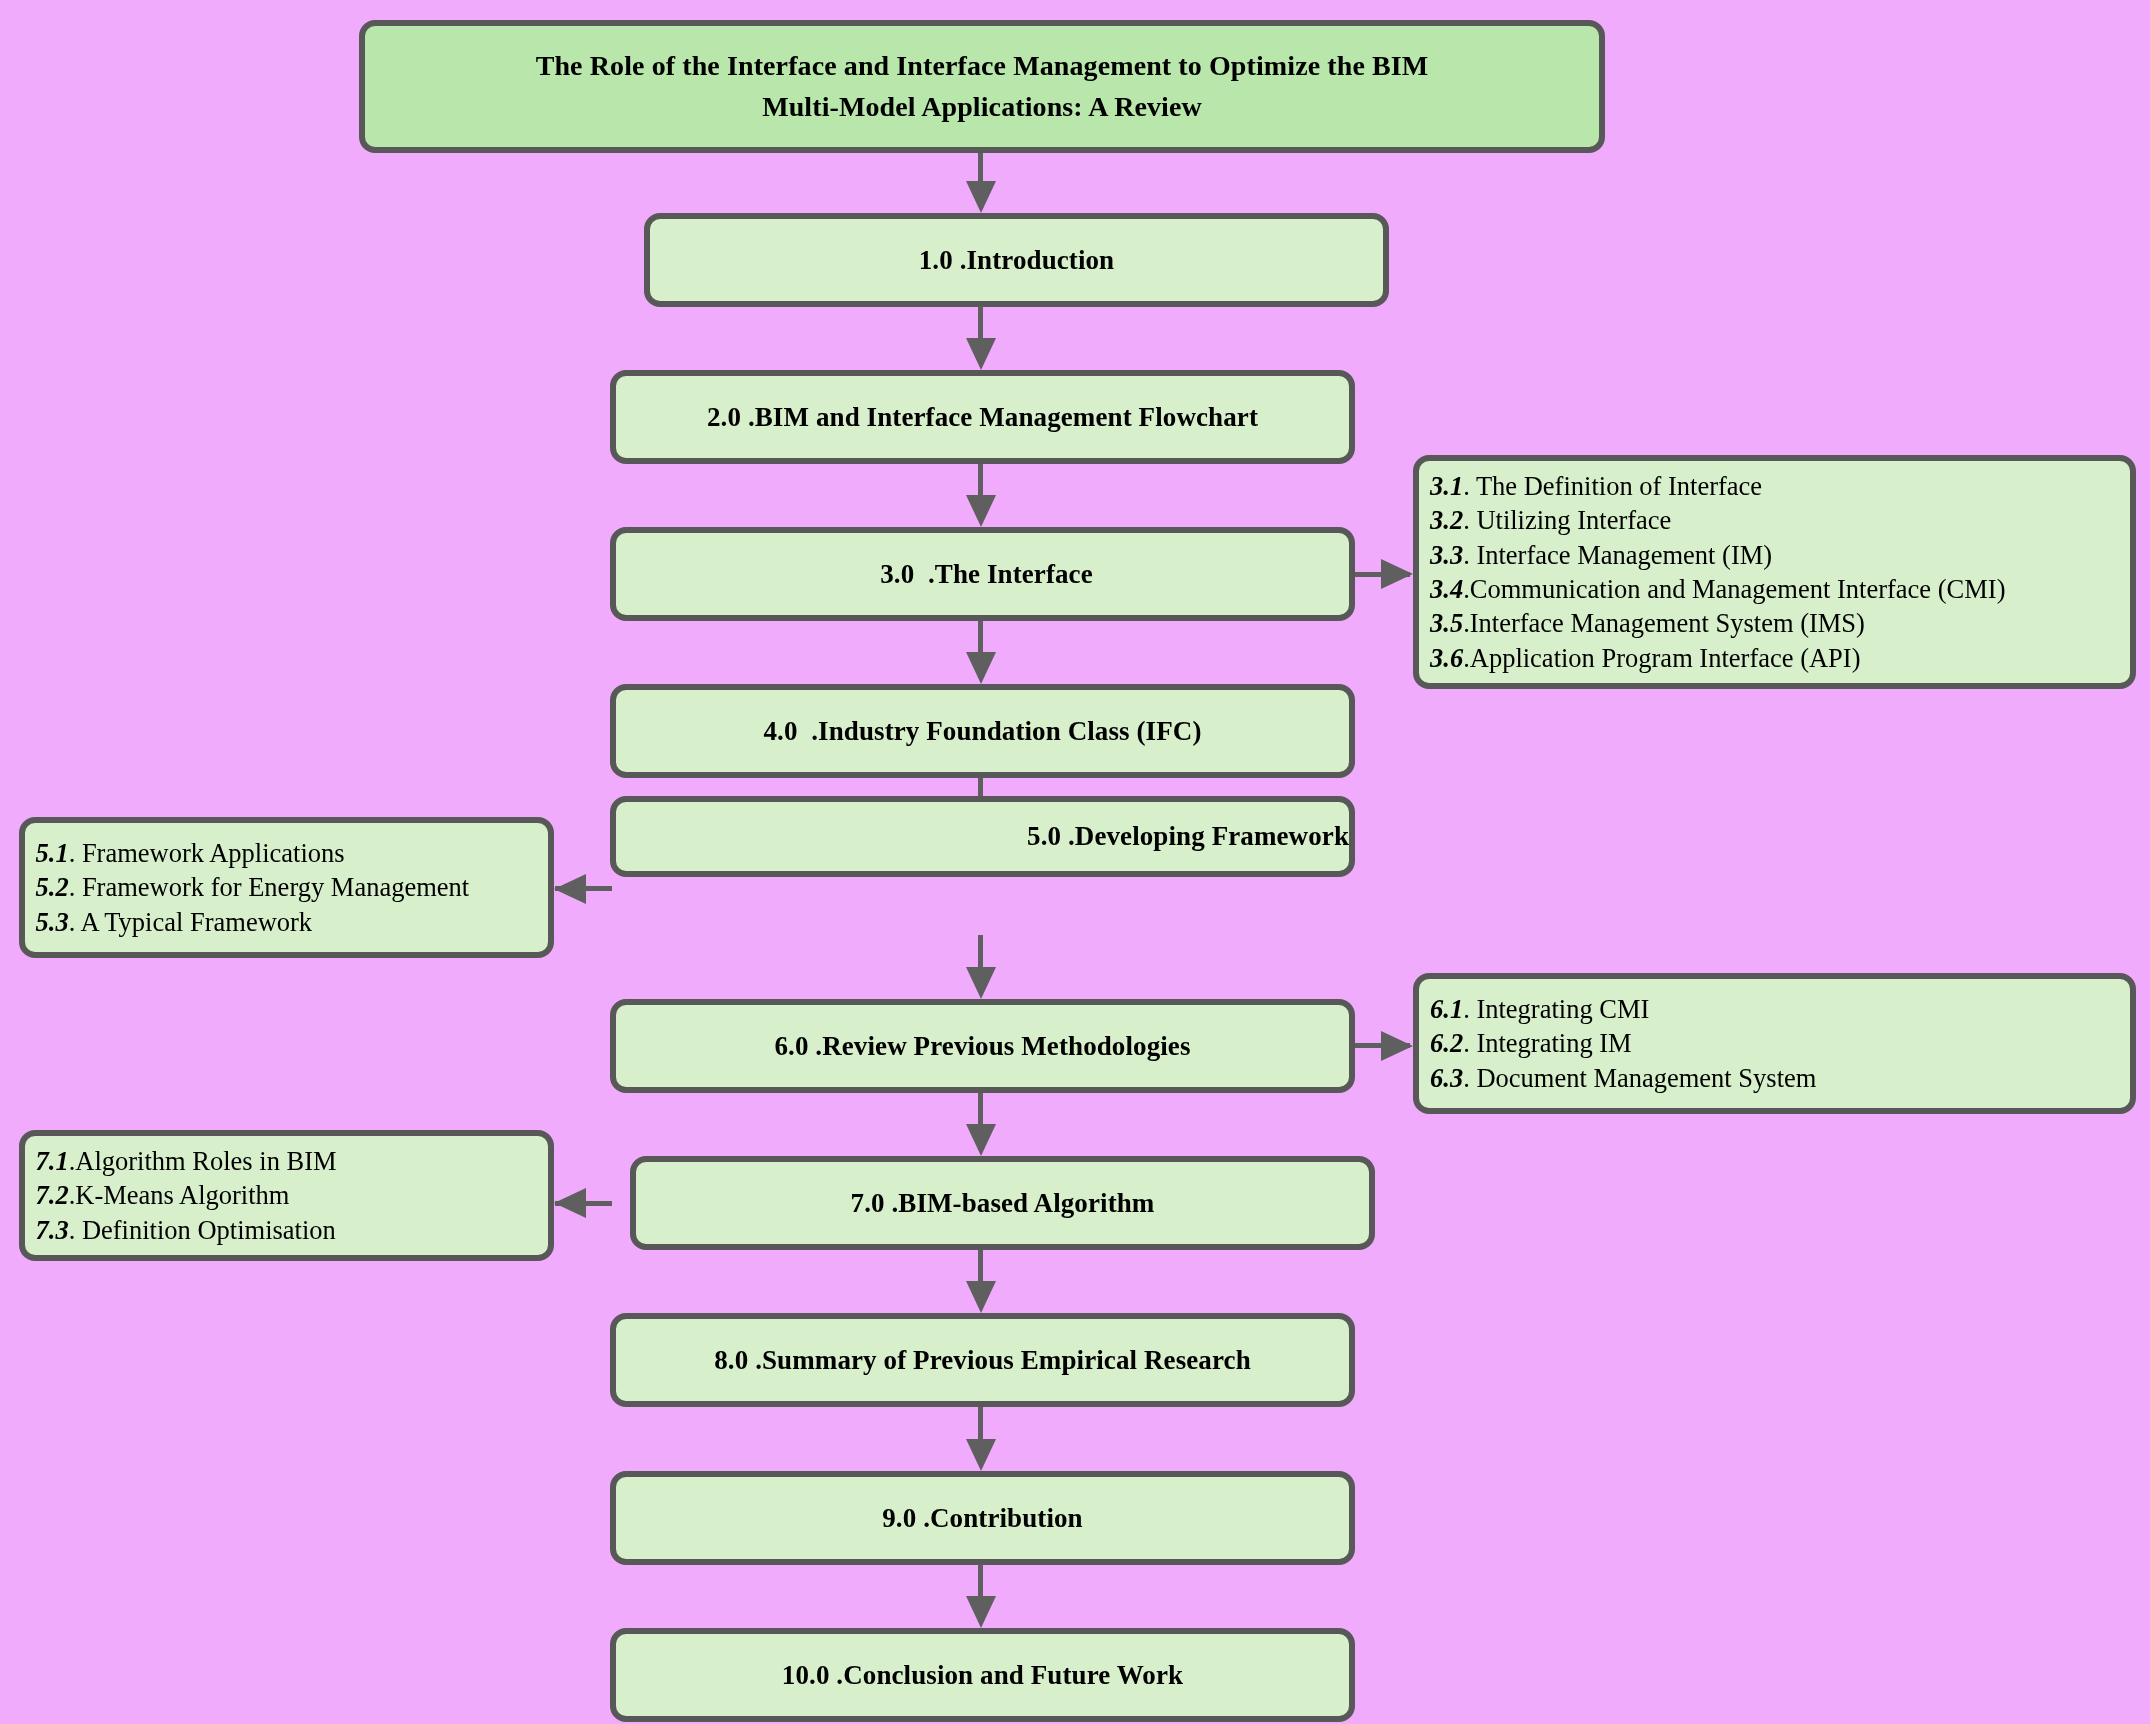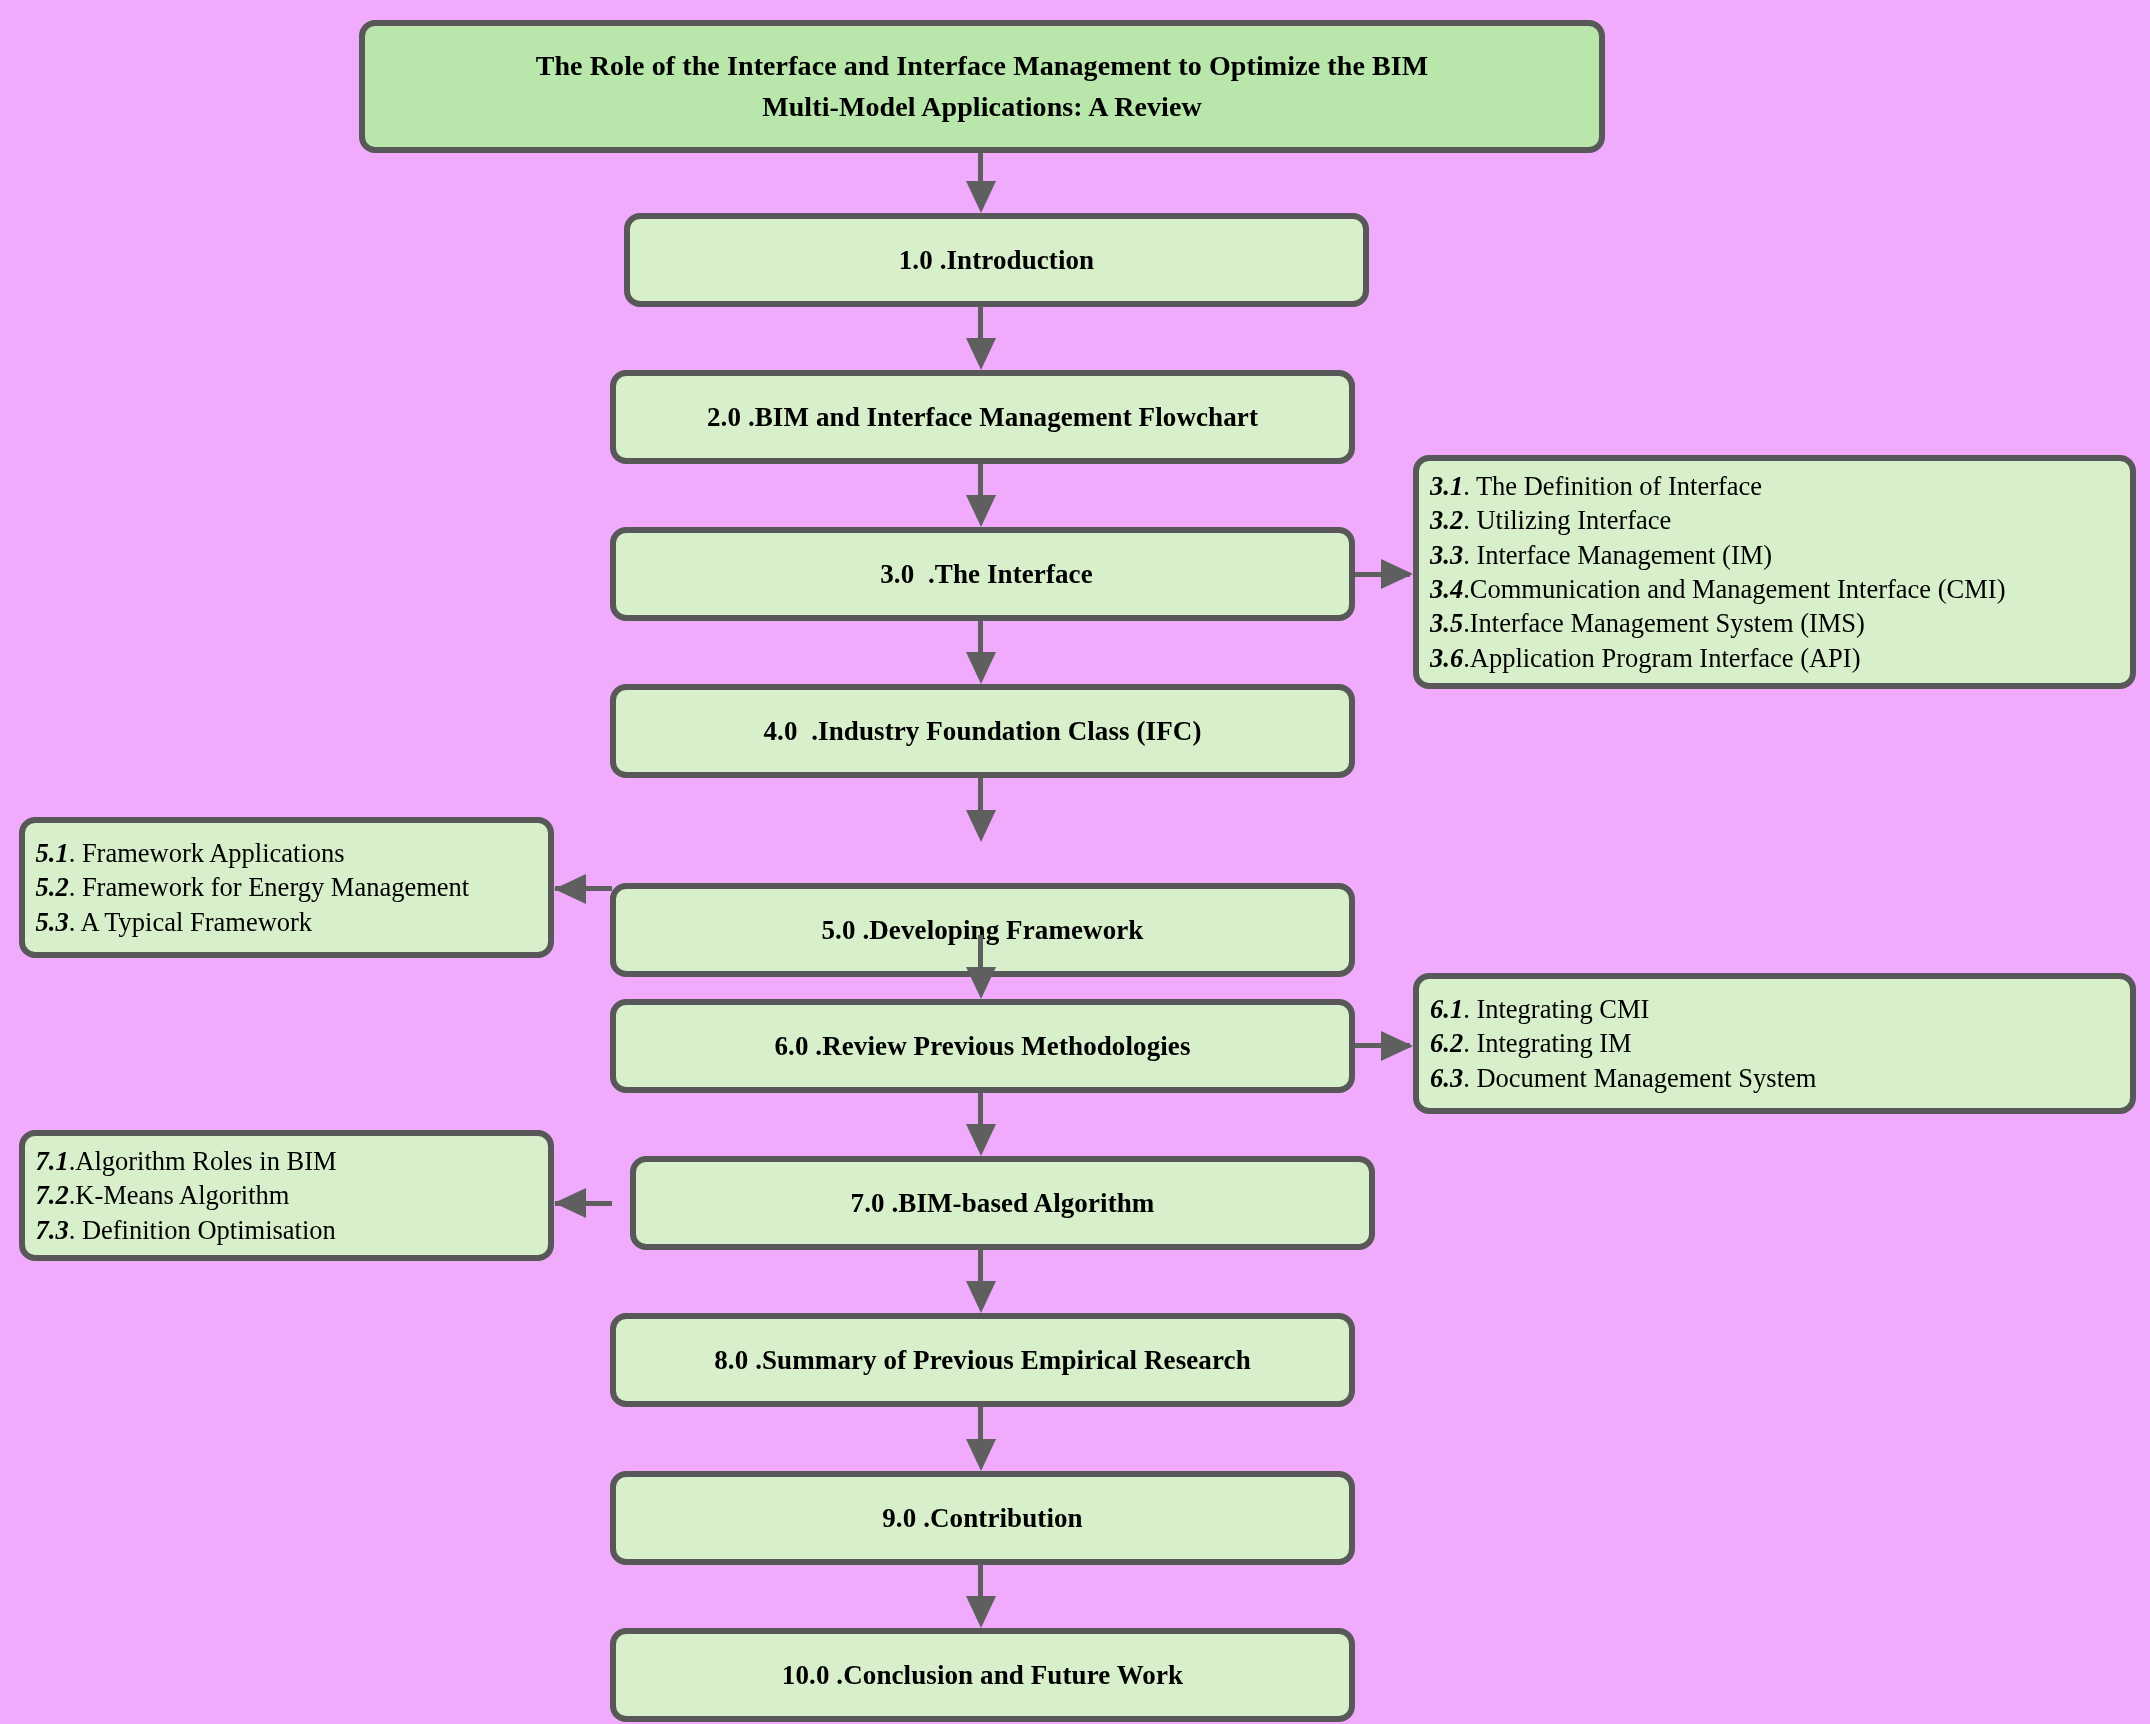--- a/index.html
+++ b/index.html
@@ -109,21 +109,21 @@
 
 <div id="canvas">
 
   <div class="node title-node" style="left:359px; top:20.3px; width:1246px; height:133px;">
     <div class="node-label"><span>The Role of the Interface and Interface Management to Optimize the BIM</span><br><span>Multi-Model Applications: A Review</span></div>
   </div>
 
   <div class="v-line" style="left:978px; top:153px; height:32px;"></div>
   <div class="arrow-down" style="left:966px; top:181px;"></div>
 
-  <div class="node" style="left:624px; top:213px; width:745px; height:94px;">
+  <div class="node" style="left:644px; top:213px; width:745px; height:94px;">
     <div class="node-label">1.0 .Introduction</div>
   </div>
   <div class="v-line" style="left:978px; top:306px; height:36px;"></div>
   <div class="arrow-down" style="left:966px; top:338px;"></div>
 
   <div class="node" style="left:610px; top:370px; width:745px; height:94px;">
     <div class="node-label">2.0 .BIM and Interface Management Flowchart</div>
   </div>
   <div class="v-line" style="left:978px; top:464px; height:36px;"></div>
   <div class="arrow-down" style="left:966px; top:495px;"></div>
@@ -148,21 +148,21 @@
 
   <div class="v-line" style="left:978px; top:621px; height:36px;"></div>
   <div class="arrow-down" style="left:966px; top:652px;"></div>
 
   <div class="node" style="left:610px; top:684px; width:745px; height:94px;">
     <div class="node-label">4.0  .Industry Foundation Class (IFC)</div>
   </div>
   <div class="v-line" style="left:978px; top:778px; height:36px;"></div>
   <div class="arrow-down" style="left:966px; top:810px;"></div>
 
-  <div class="node" style="left:610px; top:883px; width:745px; height:94px;">
+  <div class="node" style="left:610px; top:796px; width:745px; height:81px;justify-content:flex-end;">
     <div class="node-label">5.0 .Developing Framework</div>
   </div>
 
   <div class="h-line" style="left:555px; top:886px; width:57px;"></div>
   <div class="arrow-left" style="left:554px; top:874px;"></div>
 
   <div class="node list-node" style="left:18.5px; top:817px; width:535px; height:141px;">
     <div class="list-body">
       <div class="list-line"><span class="num">5.1</span><span class="txt">. Framework Applications</span></div>
       <div class="list-line"><span class="num">5.2</span><span class="txt">. Framework for Energy Management</span></div>

